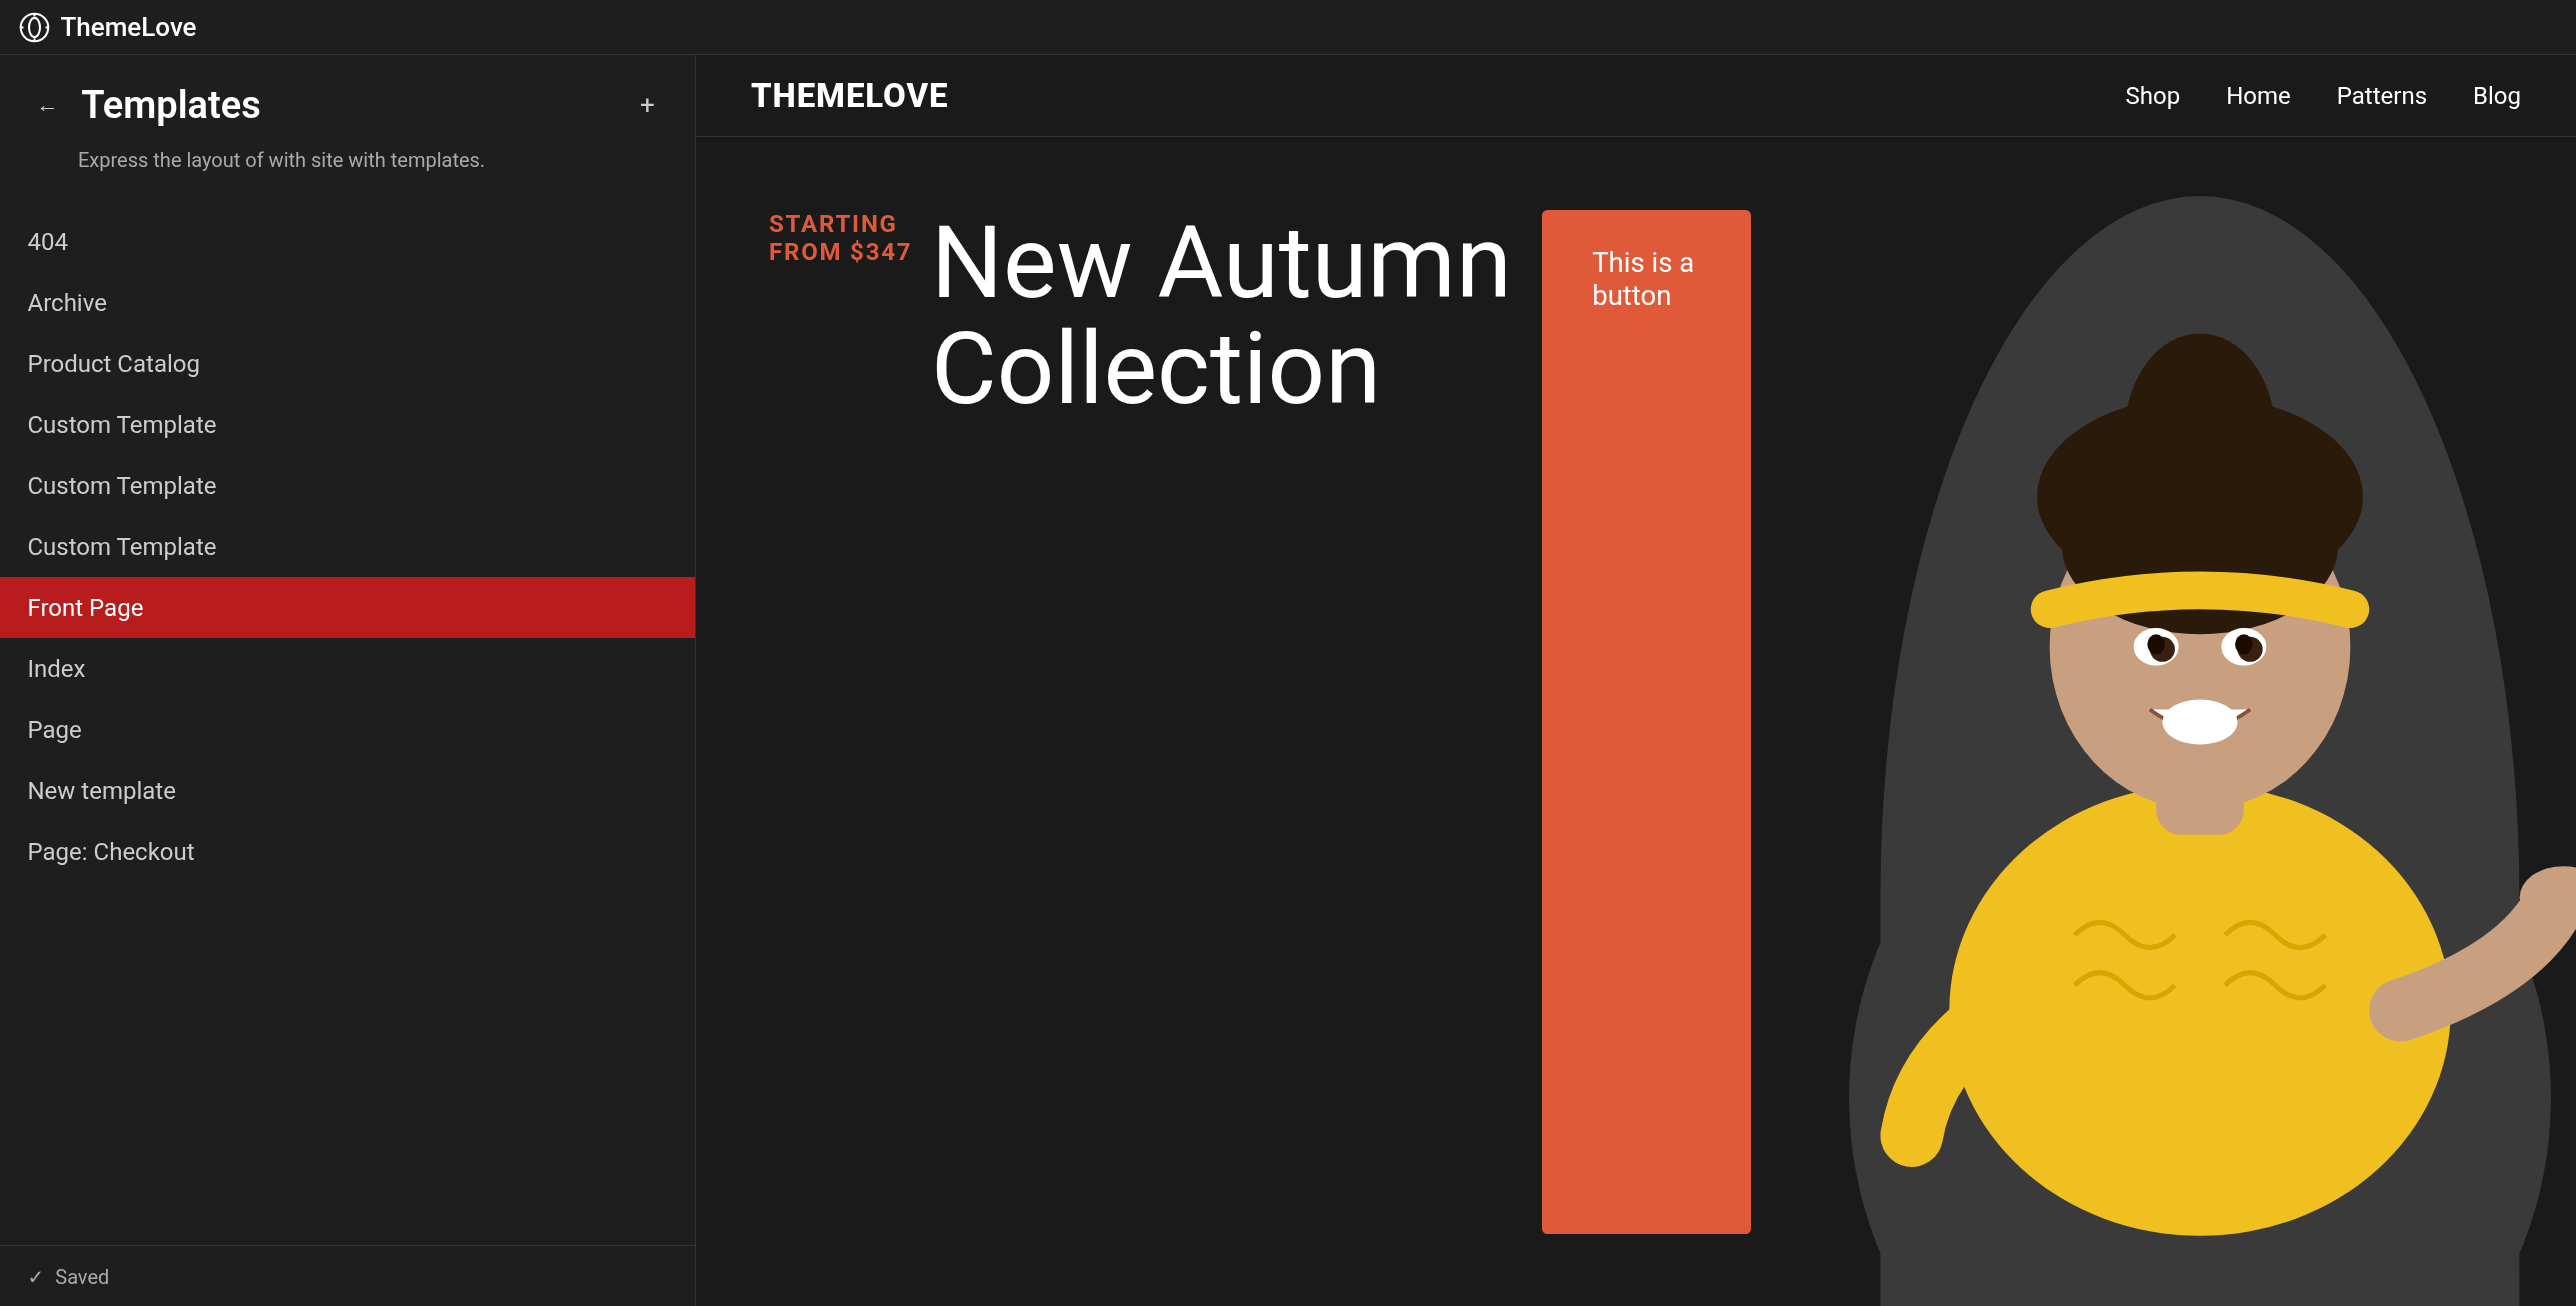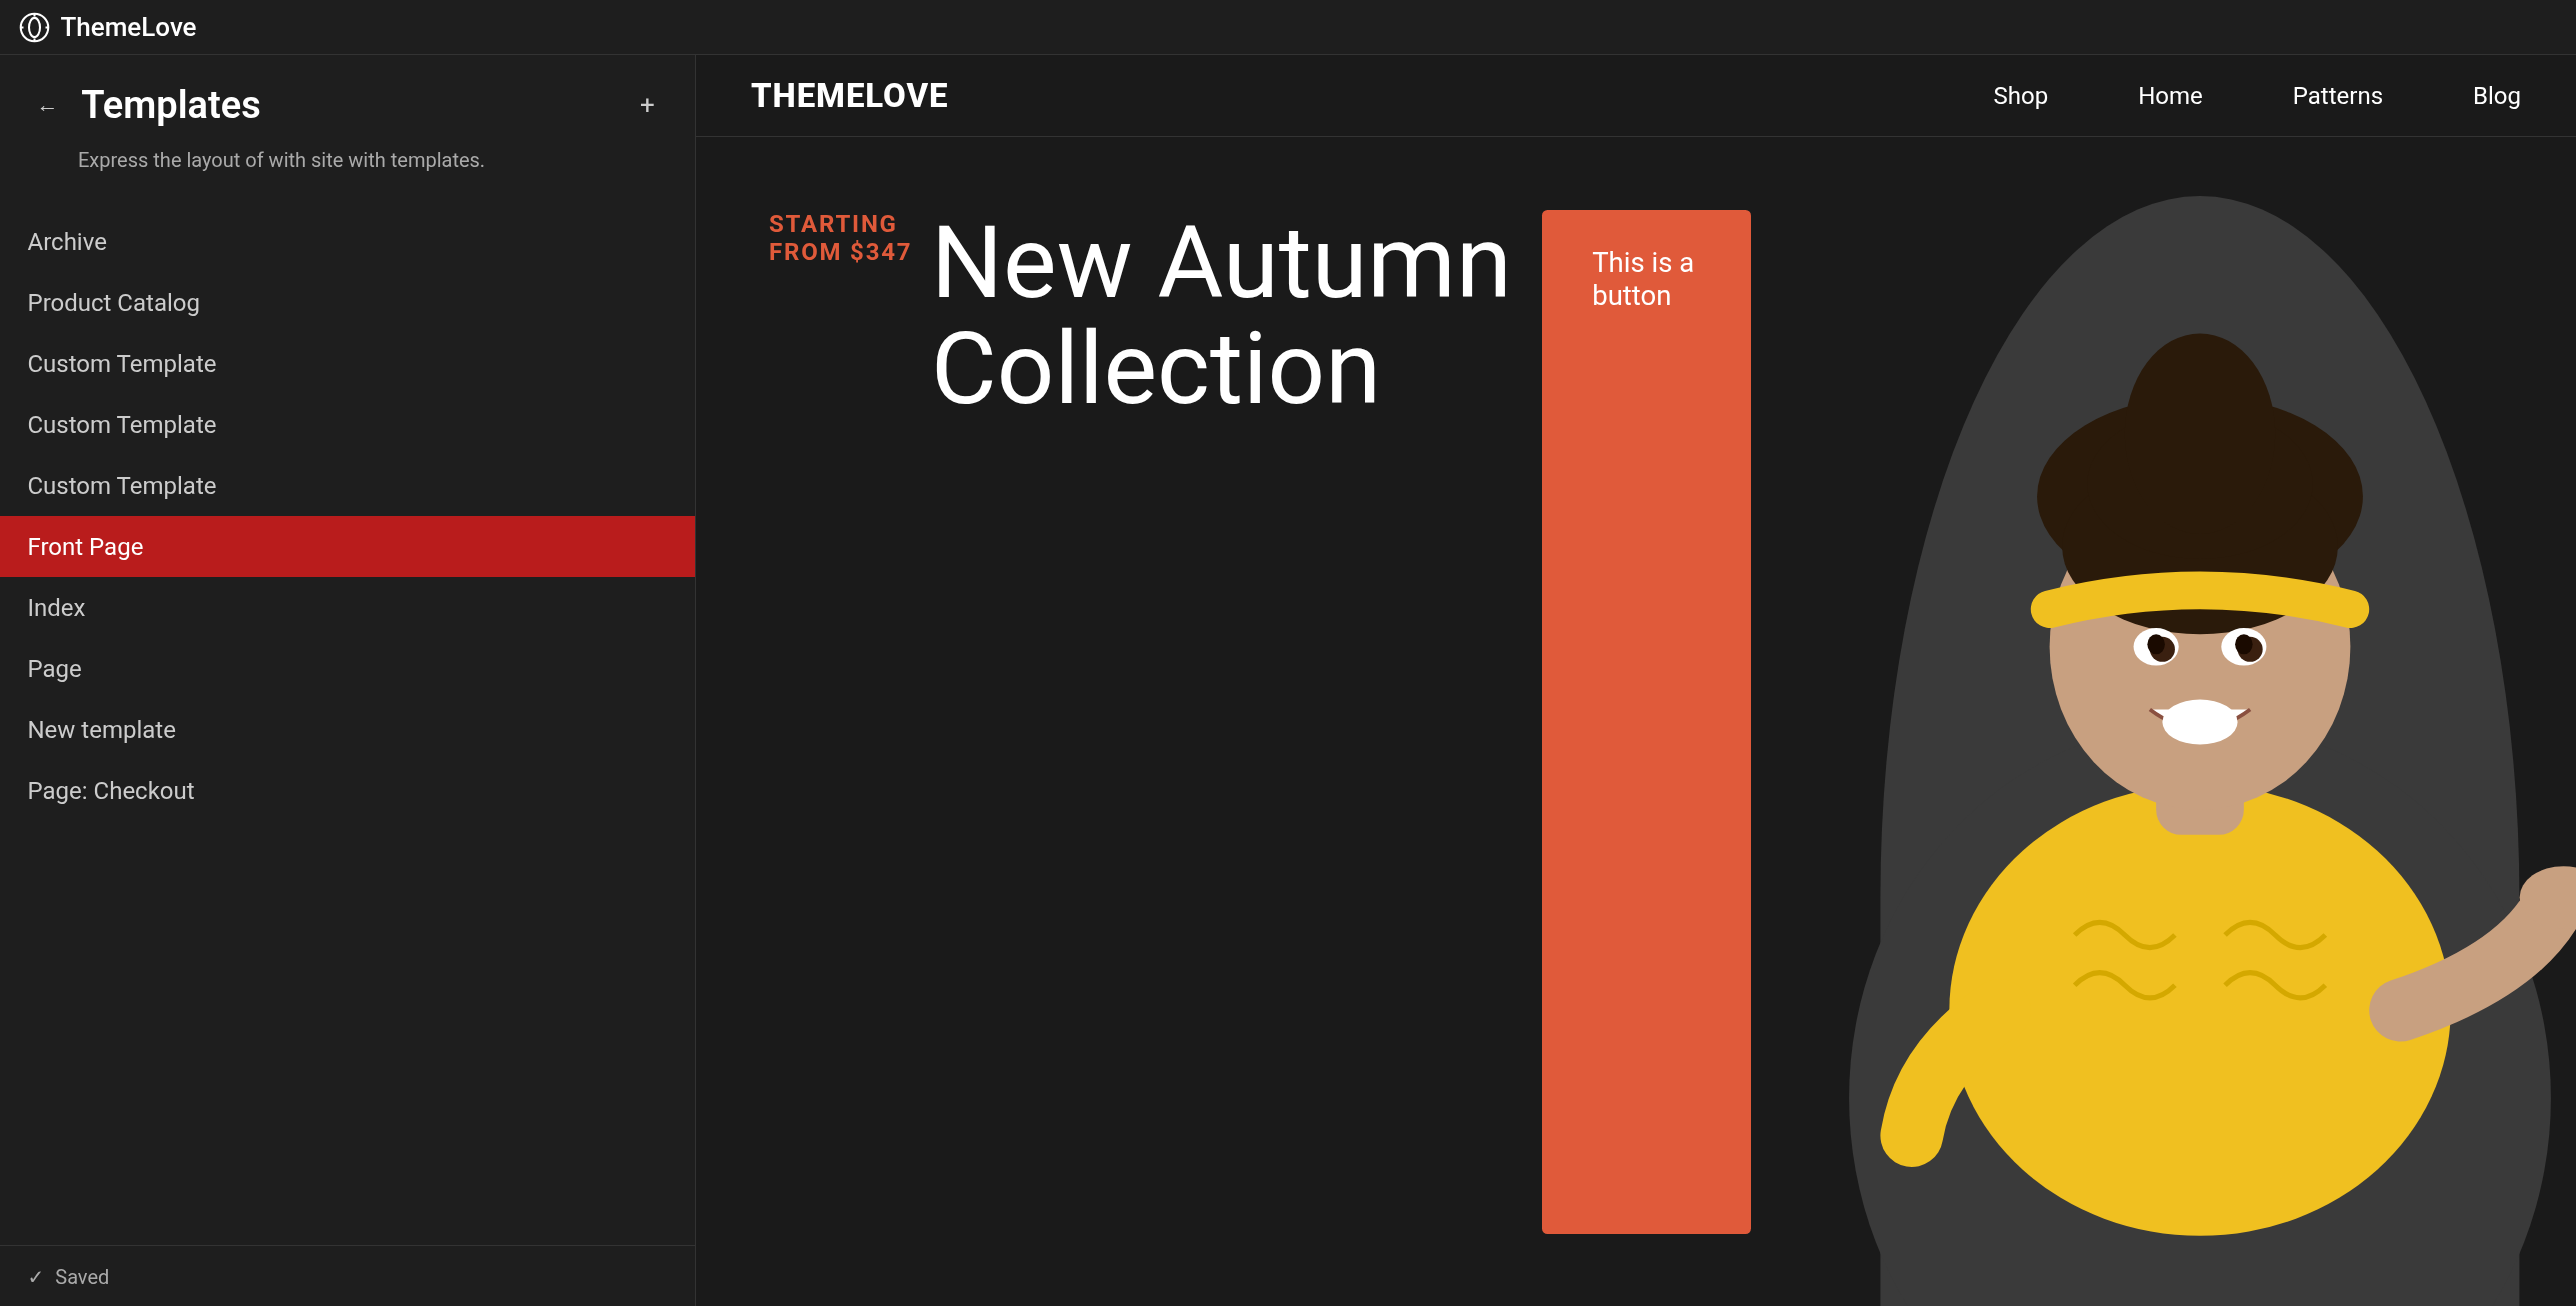--- a/index.html
+++ b/index.html
@@ -185,21 +185,20 @@
 
     .preview-nav-links {
       display: flex;
       gap: 46px;
     }
 
     .preview-nav-link {
       font-size: 24px;
       color: #fff;
       cursor: pointer;
-      margin-left: 44px;
     }
 
     
     .hero-section {
       flex: 1;
       background: #1a1a1a;
       display: flex;
       overflow: hidden;
       position: relative;
     }
@@ -304,20 +303,21 @@
       <span class="sidebar-title">Templates</span>
       <div class="add-button">
         <span>+</span>
       </div>
     </div>
 
     <div class="sidebar-description">Express the layout of with site with templates.</div>
 
     <div class="sidebar-list">
 
+    <div class="sidebar-item">404</div>
         <div class="sidebar-item">Archive</div>
         <div class="sidebar-item">Product Catalog</div>
         <div class="sidebar-item">Custom Template</div>
         <div class="sidebar-item">Custom Template</div>
         <div class="sidebar-item">Custom Template</div>
         <div class="sidebar-item active">Front Page</div>
         <div class="sidebar-item">Index</div>
         <div class="sidebar-item">Page</div>
         <div class="sidebar-item">New template</div>
         <div class="sidebar-item">Page: Checkout</div>

